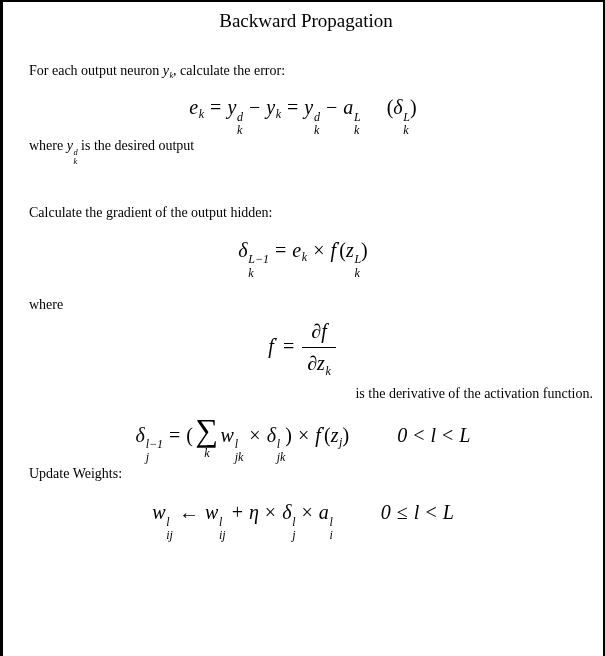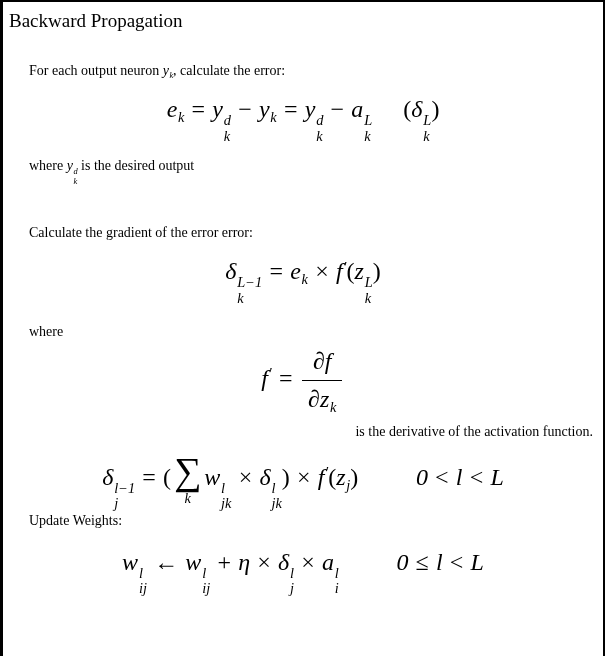--- a/index.html
+++ b/index.html
@@ -4,28 +4,28 @@
 <style>
   html,body{margin:0;padding:0;background:#ffffff;}
   .page{
     position:relative;
     width:605px;height:656px;box-sizing:border-box;
     background:#ffffff;color:#000000;
     border-top:2px solid #000;border-left:3px solid #000;border-right:2px solid #000;
     font-family:"Liberation Serif","DejaVu Serif",serif;
     overflow:hidden;
   }
-  .title{font-size:19px;line-height:1.2;margin:8px 0 0 6px;}
+  .title{font-size:19px;line-height:1.2;margin:8px 0 0 6px;text-align:center;}
   .para{font-size:14px;line-height:1.25;margin-left:26px;margin-right:10px;}
-  .eq{font-size:24px;line-height:1.4;text-align:center;}
+  .eq{font-size:20px;line-height:1.4;text-align:center;}
 
   
   .m-p1{margin-top:29px;}
   .m-eq1{margin-top:12px;}
-  .m-p2{margin-top:12px;}
+  .m-p2{}
   .m-p3{margin-top:38px;}
   .m-eq2{margin-top:14px;}
   .m-p4{margin-top:16px;}
   .m-eq3{margin-top:4px;}
   .m-p5{margin-top:6px;text-align:right;}
   .m-p6{margin-top:27px;}
   .m-eq4{margin-top:12px;}
   .m-p7{}
   .m-eq5{margin-top:16px;}
 
@@ -64,21 +64,21 @@
           <span class="ssub">k</span>
         </span></span><span class="sp" style="width: 1.3em;"></span><span class="rm">(</span><span class="tok"><span class="mi">δ</span><span class="ss">
           <span class="ssup">L</span>
           <span class="ssub">k</span>
         </span></span><span class="rm">)</span></div>
   <div class="para m-p2"><span class="rm">where </span><span class="tok"><span class="mi">y</span><span class="ss">
           <span class="ssup">d</span>
           <span class="ssub">k</span>
         </span></span><span class="rm"> is the desired output</span></div>
 
-  <div class="para m-p3">Calculate the gradient of the error error:</div>
+  <div class="para m-p3">Calculate the gradient of the output hidden:</div>
   <div class="eq m-eq2"><span class="tok"><span class="mi">δ</span><span class="ss">
           <span class="ssup">L−1</span>
           <span class="ssub">k</span>
         </span></span><span class="op">=</span><span class="tok"><span class="mi">e</span><span class="sub">k</span></span><span class="op">×</span><span class="tok"><span class="mi">f</span><span class="sup">′</span></span><span class="rm">(</span><span class="tok"><span class="mi">z</span><span class="ss">
           <span class="ssup">L</span>
           <span class="ssub">k</span>
         </span></span><span class="rm">)</span></div>
   <div class="para m-p4">where</div>
   <div class="eq m-eq3"><span class="tok"><span class="mi">f</span><span class="sup">′</span></span><span class="op">=</span><span class="frac">
         <span class="num"><span class="tok"><span class="mi">∂</span></span><span class="tok"><span class="mi">f</span></span></span>

